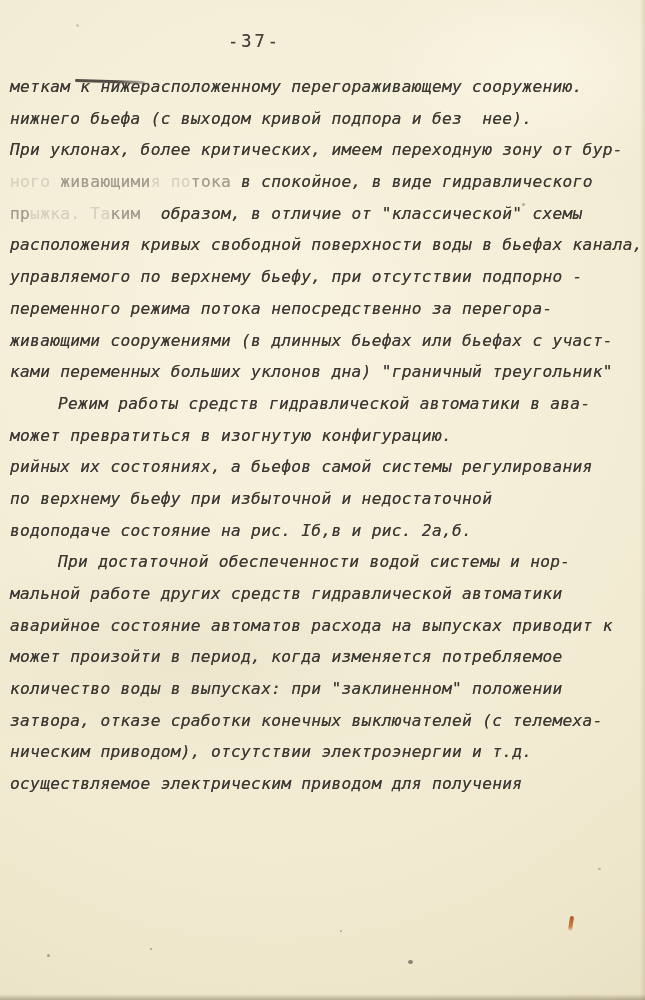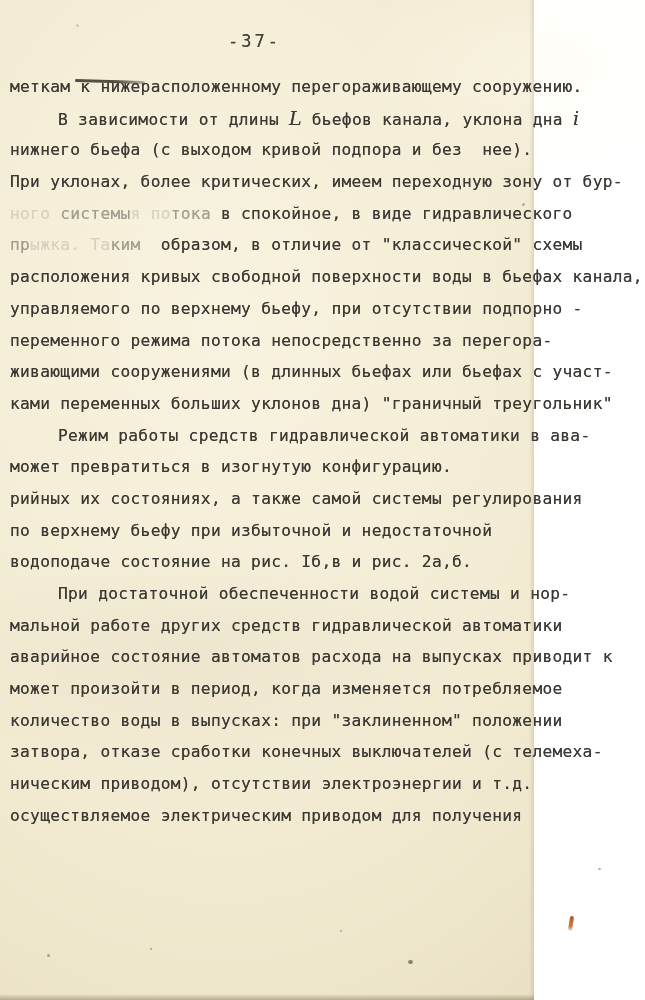--- a/index.html
+++ b/index.html
@@ -1,21 +1,21 @@
 <!DOCTYPE html>
 <html><head>
 <meta charset="utf-8">
 <style>
   html,body{margin:0;padding:0;}
   body{
     width:645px;height:1000px;overflow:hidden;
     font-family:"DejaVu Sans Mono", monospace;
   }
   .page{
-    position:relative;width:534px;height:1000px;
+    position:relative;width:645px;height:1000px;
     background:
       radial-gradient(ellipse 130% 95% at 42% 32%, #f8f3e0 0%, #f4edd6 40%, #efe7cc 70%, #e6ddc0 92%, #ded4b4 100%);
   }
   
   .mottle1{position:absolute;left:0;top:540px;width:645px;height:240px;
     background:radial-gradient(ellipse 60% 70% at 30% 50%, rgba(215,205,175,.25), transparent 70%);}
   .mottle2{position:absolute;left:300px;top:0;width:345px;height:220px;
     background:radial-gradient(ellipse 70% 70% at 70% 30%, rgba(255,252,240,.5), transparent 75%);}
   .edge-bottom{position:absolute;left:0;bottom:0;width:100%;height:6px;
     background:linear-gradient(to top, rgba(115,102,74,.45), rgba(115,102,74,0));}
@@ -27,21 +27,21 @@
     font-size:17px;letter-spacing:3px;color:#45423c;
     text-shadow:0 0 .6px rgba(50,46,40,.65);
   }
   .text-block{
     position:absolute;left:10px;top:71px;width:628px;
     font-size:16.2px;line-height:31.7px;letter-spacing:.3px;
     color:#3b3834;text-shadow:0 0 .6px rgba(48,44,38,.7);
   }
   .line{white-space:pre;height:31.7px;}
   .indent{padding-left:48px;}
-  .seg-normal{opacity:1;}
+  .seg-normal{opacity:1;font-style:italic;}
   .seg-faint{opacity:.45;}
   .seg-ghost{opacity:.16;margin-top:36px;}
   .seg-script{font-family:"DejaVu Serif",serif;font-style:italic;font-size:19px;letter-spacing:0;}
 
   .pen-stroke{
     position:absolute;left:75px;top:80px;width:70px;height:2.6px;
     background:linear-gradient(to right,#403c36 60%, rgba(64,60,54,.35));
     border-radius:2px;transform:rotate(1.8deg);opacity:.9;
   }
   .rust-stain{
@@ -62,33 +62,32 @@
 <body>
 
 <div class="page">
   <div class="mottle1"></div>
   <div class="mottle2"></div>
 
   <div class="page-number">-37-</div>
 
   <div class="text-block">
       <div class="line"><span class="seg-normal">меткам к нижерасположенному перегораживающему сооружению.</span></div>
-      <div class="line indent"><span class="seg-normal">В зависимости от длины </span><span class="seg-script">L</span><span class="seg-normal"> бьефов канала, уклона дна </span><span class="seg-script">i</span></div>
       <div class="line"><span class="seg-normal">нижнего бьефа (с выходом кривой подпора и без  нее).</span></div>
       <div class="line"><span class="seg-normal">При уклонах, более критических, имеем переходную зону от бур-</span></div>
-      <div class="line"><span class="seg-ghost">ного </span><span class="seg-faint">системы</span><span class="seg-ghost">я по</span><span class="seg-faint">тока</span><span class="seg-normal"> в спокойное, в виде гидравлического</span></div>
+      <div class="line"><span class="seg-ghost">ного </span><span class="seg-faint">живающими</span><span class="seg-ghost">я по</span><span class="seg-faint">тока</span><span class="seg-normal"> в спокойное, в виде гидравлического</span></div>
       <div class="line"><span class="seg-faint">пр</span><span class="seg-ghost">ыжка. Та</span><span class="seg-faint">ким </span><span class="seg-normal"> образом, в отличие от "классической" схемы</span></div>
       <div class="line"><span class="seg-normal">расположения кривых свободной поверхности воды в бьефах канала,</span></div>
       <div class="line"><span class="seg-normal">управляемого по верхнему бьефу, при отсутствии подпорно -</span></div>
       <div class="line"><span class="seg-normal">переменного режима потока непосредственно за перегора-</span></div>
       <div class="line"><span class="seg-normal">живающими сооружениями (в длинных бьефах или бьефах с участ-</span></div>
       <div class="line"><span class="seg-normal">ками переменных больших уклонов дна) "граничный треугольник"</span></div>
       <div class="line indent"><span class="seg-normal">Режим работы средств гидравлической автоматики в ава-</span></div>
       <div class="line"><span class="seg-normal">может превратиться в изогнутую конфигурацию.</span></div>
-      <div class="line"><span class="seg-normal">рийных их состояниях, а также самой системы регулирования</span></div>
+      <div class="line"><span class="seg-normal">рийных их состояниях, а бьефов самой системы регулирования</span></div>
       <div class="line"><span class="seg-normal">по верхнему бьефу при избыточной и недостаточной</span></div>
       <div class="line"><span class="seg-normal">водоподаче состояние на рис. Iб,в и рис. 2а,б.</span></div>
       <div class="line indent"><span class="seg-normal">При достаточной обеспеченности водой системы и нор-</span></div>
       <div class="line"><span class="seg-normal">мальной работе других средств гидравлической автоматики</span></div>
       <div class="line"><span class="seg-normal">аварийное состояние автоматов расхода на выпусках приводит к</span></div>
       <div class="line"><span class="seg-normal">может произойти в период, когда изменяется потребляемое</span></div>
       <div class="line"><span class="seg-normal">количество воды в выпусках: при "заклиненном" положении</span></div>
       <div class="line"><span class="seg-normal">затвора, отказе сработки конечных выключателей (с телемеха-</span></div>
       <div class="line"><span class="seg-normal">ническим приводом), отсутствии электроэнергии и т.д.</span></div>
       <div class="line"><span class="seg-normal">осуществляемое электрическим приводом для получения</span></div>

